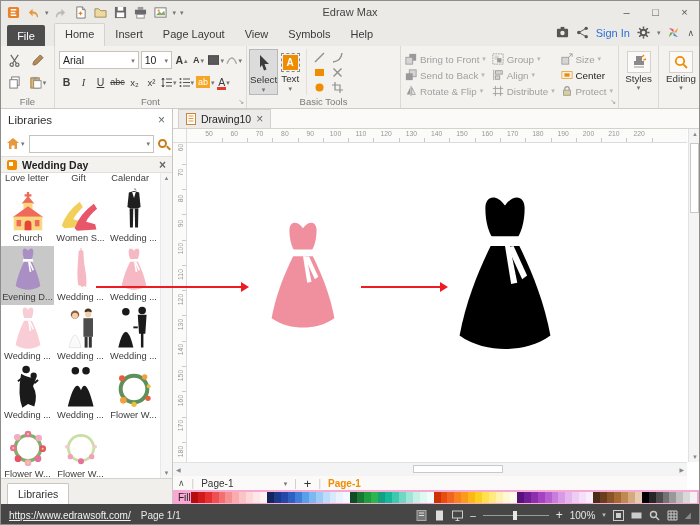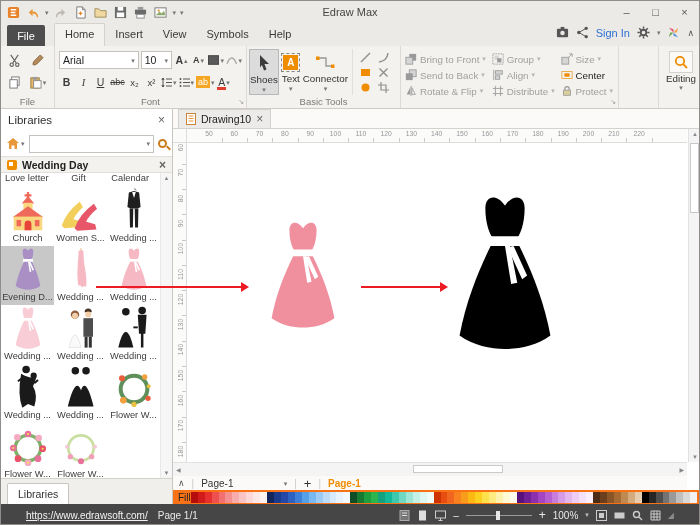--- a/index.html
+++ b/index.html
@@ -102,30 +102,30 @@
 .canvas-content{position:absolute;left:14px;top:34px;width:500px;height:319px;background:#fff}
 .vscroll{position:absolute;right:0;top:20px;width:13px;height:333px;background:#f4f4f4;border-left:1px solid #e2e2e2;display:flex;flex-direction:column;justify-content:space-between;align-items:center;padding:2px 0;font-size:6px;color:#888}
 .vthumb{position:absolute;right:2px;top:34px;width:9px;height:70px;background:#fff;border:1px solid #c9c9c9}
 .hscroll{position:absolute;left:0;top:353px;width:514px;height:14px;background:#f4f4f4;border-top:1px solid #e2e2e2;display:flex;align-items:center;justify-content:space-between;padding:0 3px;font-size:6px;color:#888}
 .hthumb{position:absolute;left:240px;top:356px;width:90px;height:8px;background:#fff;border:1px solid #c9c9c9}
 .pagebar{position:absolute;left:0;top:367px;width:514px;height:14px;background:#fbfaf9;display:flex;align-items:center;gap:7px;padding-left:5px;font-size:10px;color:#333}
 .psep{color:#c9c9c9}
 .page-select{width:86px;display:flex;justify-content:space-between;align-items:center}
 .page-active{color:#f08c00;font-weight:bold}
 .chev{font-size:9px;color:#555}
-.palette-row{position:absolute;left:0;top:381px;width:528px;height:14px;background:#f97316;display:flex;align-items:center;padding-left:5px;}
+.palette-row{position:absolute;left:0;top:381px;width:528px;height:14px;background:#f9a8d4;display:flex;align-items:center;padding-left:5px;}
 .fill-label{font-size:10px;color:#222}
 .swatches{flex:1;height:11px;display:flex;margin-right:4px}
 .swatch{flex:1}
 
 .gown-shape{position:absolute;z-index:20}
 .red-arrow{position:absolute;height:2px;z-index:50}
 .red-arrow:after{content:"";position:absolute;right:-7px;top:-4px;border-left:8px solid;border-left-color:inherit;border-top:5px solid transparent;border-bottom:5px solid transparent}
 
-.statusbar{position:absolute;left:0;top:503px;width:100%;height:22px;background:#464646;color:#e9e9e9;display:flex;align-items:center;font-size:10px;padding:0 25px;gap:10px;z-index:60}
+.statusbar{position:absolute;left:0;top:503px;width:100%;height:22px;background:#464646;color:#e9e9e9;display:flex;align-items:center;font-size:10px;padding:0 8px;gap:10px;z-index:60}
 .sb-link{color:#f2f2f2;text-decoration:underline}
 .sb-right{margin-left:auto;display:flex;align-items:center;gap:7px}
 .sb-right svg{width:11px;height:11px}
 .slider{width:66px;height:1px;background:#9a9a9a;position:relative}
 .slider-thumb{position:absolute;left:30px;top:-4px;width:4px;height:9px;background:#e8e8e8}
 .sb-caret{font-size:7px;color:#bbb}
 .grip{color:#8a8a8a;font-size:8px}
 </style>
 </head>
 <body>
@@ -298,20 +298,21 @@
       <span class="win-btn">□</span>
       <span class="win-btn">×</span>
     </div>
   </div>
 
   <div class="tabrow">
     <div class="file-btn">File</div>
     <div style="display:flex;align-items:center">
         <div class="rtab active">Home</div>
         <div class="rtab">Insert</div>
+        <div class="rtab">Page Layout</div>
         <div class="rtab">View</div>
         <div class="rtab">Symbols</div>
         <div class="rtab">Help</div>
       </div>
   </div>
   <div class="tabrow-right">
     <span>
       <svg viewBox="0 0 14 14">
           <rect x="1" y="3" width="12" height="9" rx="1" fill="#555"></rect>
           <rect x="5" y="1" width="4" height="3" fill="#555"></rect>
@@ -444,39 +445,28 @@
       <span class="launcher">↘</span>
     </div>
 
     <div class="rgroup g-basic">
       <div class="bigbtn pressed">
         <span class="bicon">
           <svg width="16" height="18" viewBox="0 0 16 18">
               <path d="M4 1 L13 10 L8.5 10 L10.5 15.5 L8 16.5 L6 11 L4 13.5 Z" fill="#3c3c3c"></path>
             </svg>
         </span>
-        <span class="blabel">Shoes</span>
+        <span class="blabel">Select</span>
         <span class="caret">▾</span>
       </div>
       <div class="bigbtn">
         <span class="bicon">
             <span class="text-chip">A</span>
           </span>
         <span class="blabel">Text</span>
-        <span class="caret">▾</span>
-      </div>
-      <div class="bigbtn">
-        <span class="bicon">
-          <svg width="20" height="17" viewBox="0 0 20 17">
-              <path d="M3 4 h8 v8 h7" fill="none" stroke="#999" stroke-width="1.4"></path>
-              <rect x="1" y="2.5" width="3.5" height="3.5" fill="#f08c00"></rect>
-              <rect x="16" y="10.5" width="3.5" height="3.5" fill="#f08c00"></rect>
-            </svg>
-        </span>
-        <span class="blabel">Connector</span>
         <span class="caret">▾</span>
       </div>
       <div class="minis">
         <span class="mini">
             <svg viewBox="0 0 11 11">
               <path d="M1 10 L10 1" stroke="#8f8f8f" stroke-width="1.4"></path>
             </svg>
           </span>
         <span class="mini">
             <svg viewBox="0 0 11 11">
@@ -598,20 +588,31 @@
               </svg>
             </span>
             <span>Protect</span>
             <span class="arr-caret">▾</span>
           </div>
         </div>
       <span class="launcher">↘</span>
     </div>
 
     <div class="rgroup g-styles">
+      <div class="gbig">
+        <span class="bicon">
+          <svg width="16" height="16" viewBox="0 0 16 16">
+              <path d="M5 2 h6 v5 h2 v4 H3 V7 h2 Z" fill="#8a8a8a"></path>
+              <rect x="3" y="12" width="10" height="2" fill="#c9c9c9"></rect>
+              <path d="M11 3 l2 -2 M12.5 6 l2.5 -1" stroke="#f08c00" stroke-width="1.4"></path>
+            </svg>
+        </span>
+        <span class="blabel">Styles</span>
+        <span class="caret">▾</span>
+      </div>
       <div class="rgroup-label">&nbsp;</div>
     </div>
 
     <div class="rgroup g-editing" style="border-right:none">
       <div class="gbig">
         <span class="bicon">
           <svg width="16" height="16" viewBox="0 0 16 16">
               <circle cx="7" cy="7" r="4.2" fill="none" stroke="#f08c00" stroke-width="1.8"></circle>
               <path d="M10.2 10.2 L14 14" stroke="#f08c00" stroke-width="1.8"></path>
             </svg>

